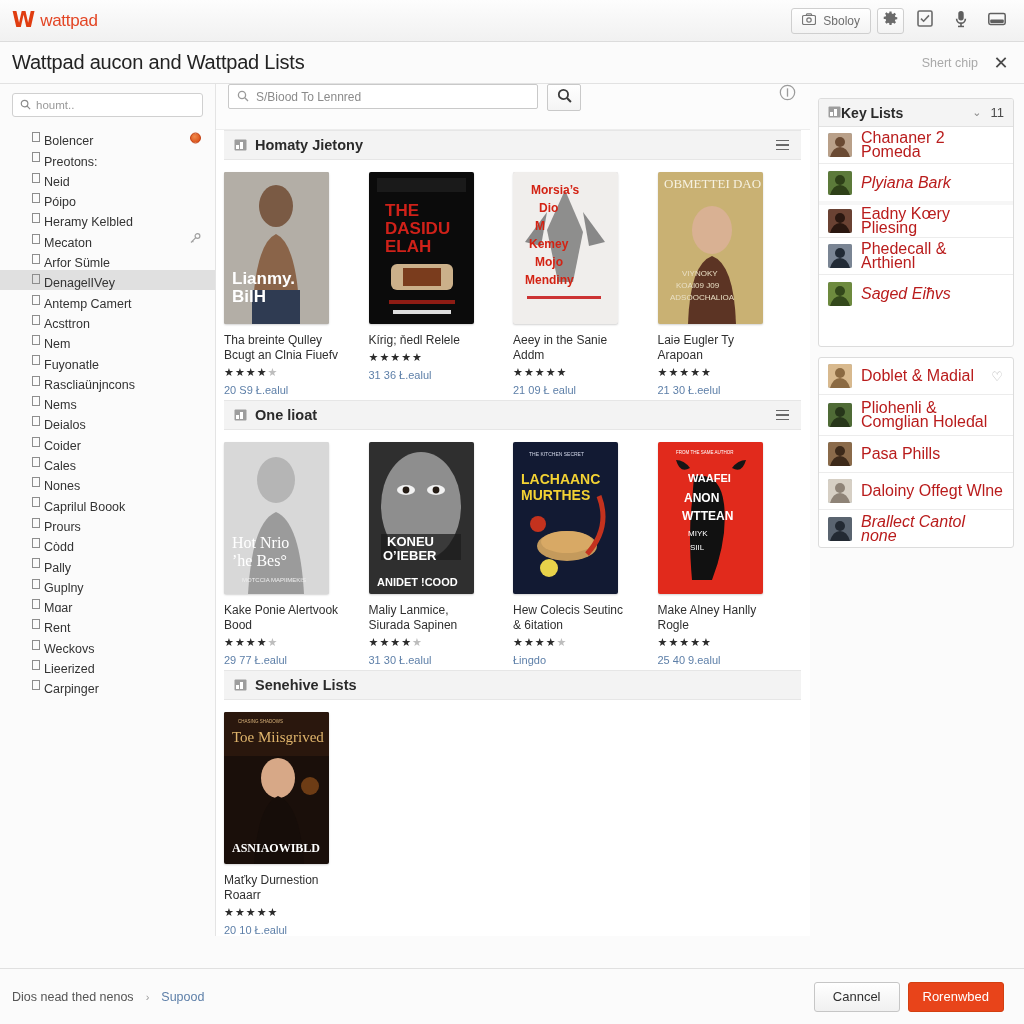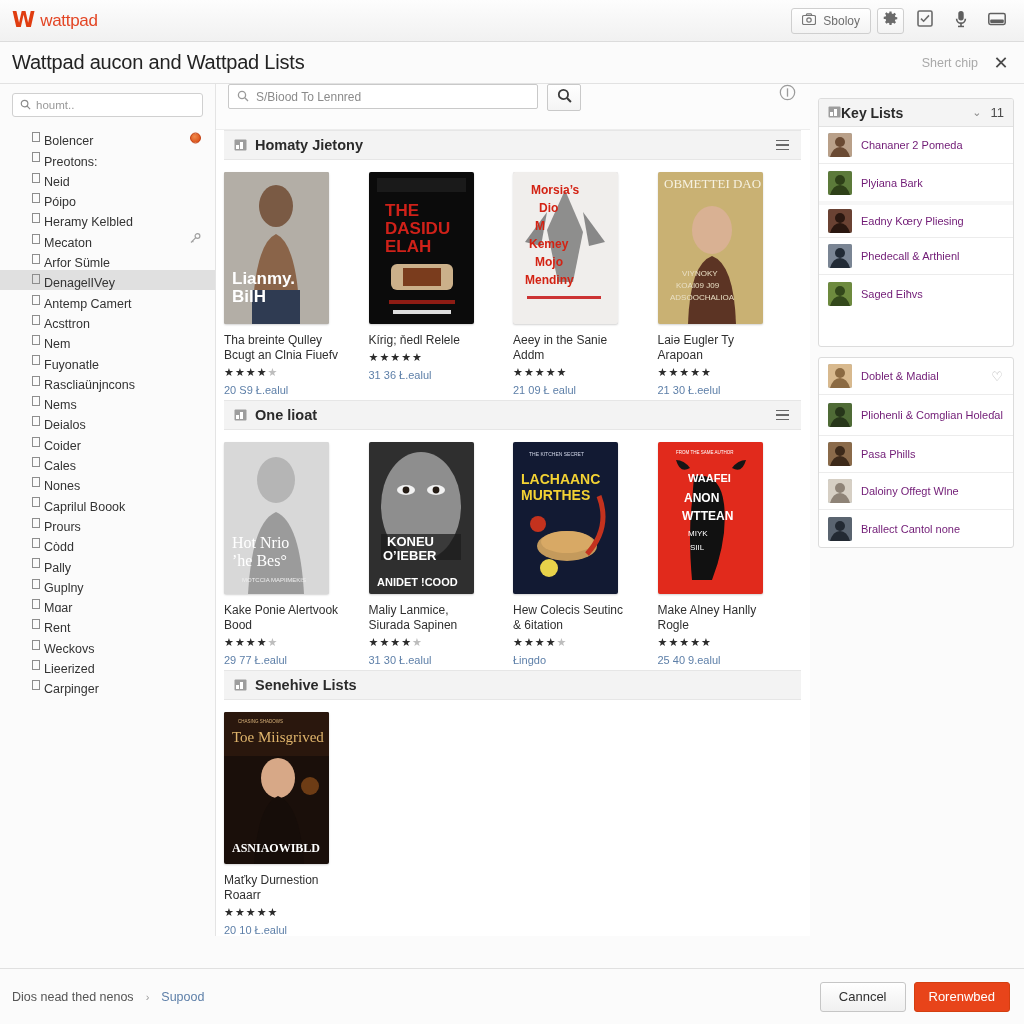--- a/index.html
+++ b/index.html
@@ -225,38 +225,38 @@
   .chev { color: #8a8a8a; font-size: 11px; margin-right: 9px; }
   .panel-count { font-size: 13px; color: #4c4c4c; }
   .prow {
     height: 37px;
     display: flex; align-items: center; gap: 9px;
     padding: 0 9px;
     border-bottom: 1px solid #ececec;
     position: relative;
   }
   .prow.tall { height: 41px; }
-  .prow:last-child { border-bottom: none; }
+  .prow:last-child { border-bottom: none; font-style: italic; }
   .prow.gap { border-top: 4px solid #f6f6f6; }
   .avatar {
     width: 24px; height: 24px; min-width: 24px;
     border-radius: 2px; overflow: hidden;
     background: #9aa;
   }
-  .prow .nm { font-size: 11px; color: #701a75; line-height: 14px; }
+  .prow .nm { font-size: 16px; color: #b91c1c; line-height: 14px; }
   .heart { position: absolute; right: 10px; color: #b9b9b9; font-size: 13px; }
   .panel-empty { height: 34px; }
 
   
   .footer {
     height: 56px; min-height: 56px;
     background: #fbfbfb;
     border-top: 1px solid #e0e0e0;
     display: flex; align-items: center;
-    padding: 0 14px 0 12px; gap: 8px; margin-top: 32px;
+    padding: 0 20px 0 12px; gap: 8px; margin-top: 32px;
   }
   .crumb { font-size: 12.5px; color: #555; }
   .crumb-sep { font-size: 11px; color: #9a9a9a; margin: 0 4px; }
   .crumb-link { font-size: 12.5px; color: #5d7fa8; }
   .footer-spacer { flex: 1; }
   .btn-secondary {
     height: 30px; padding: 0 18px;
     border: 1px solid #c6c6c6; border-radius: 3px;
     background: linear-gradient(#ffffff,#f0f0f0);
     font-size: 13px; color: #2f2f2f;

